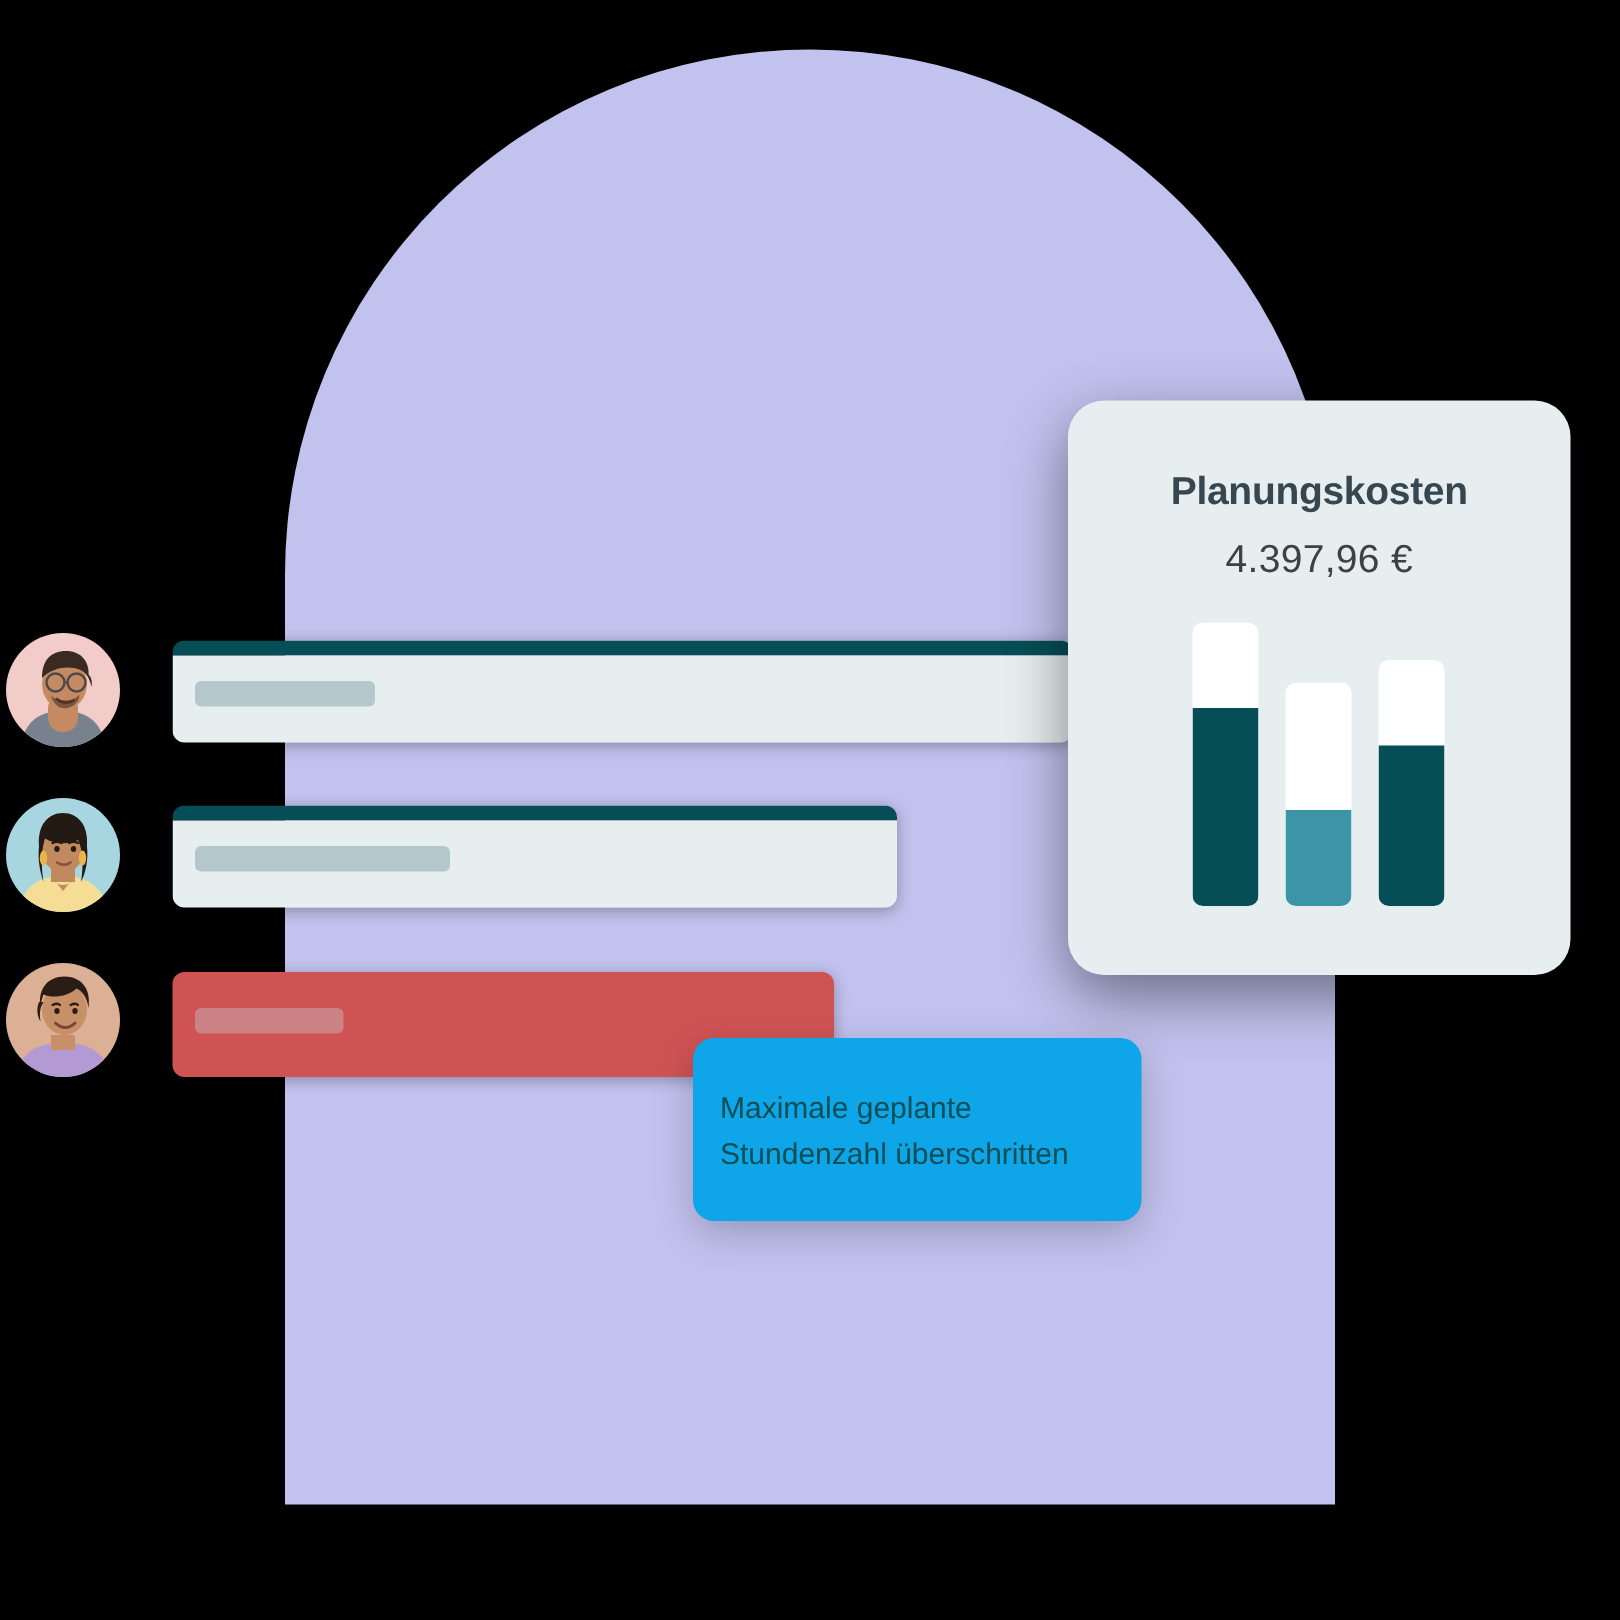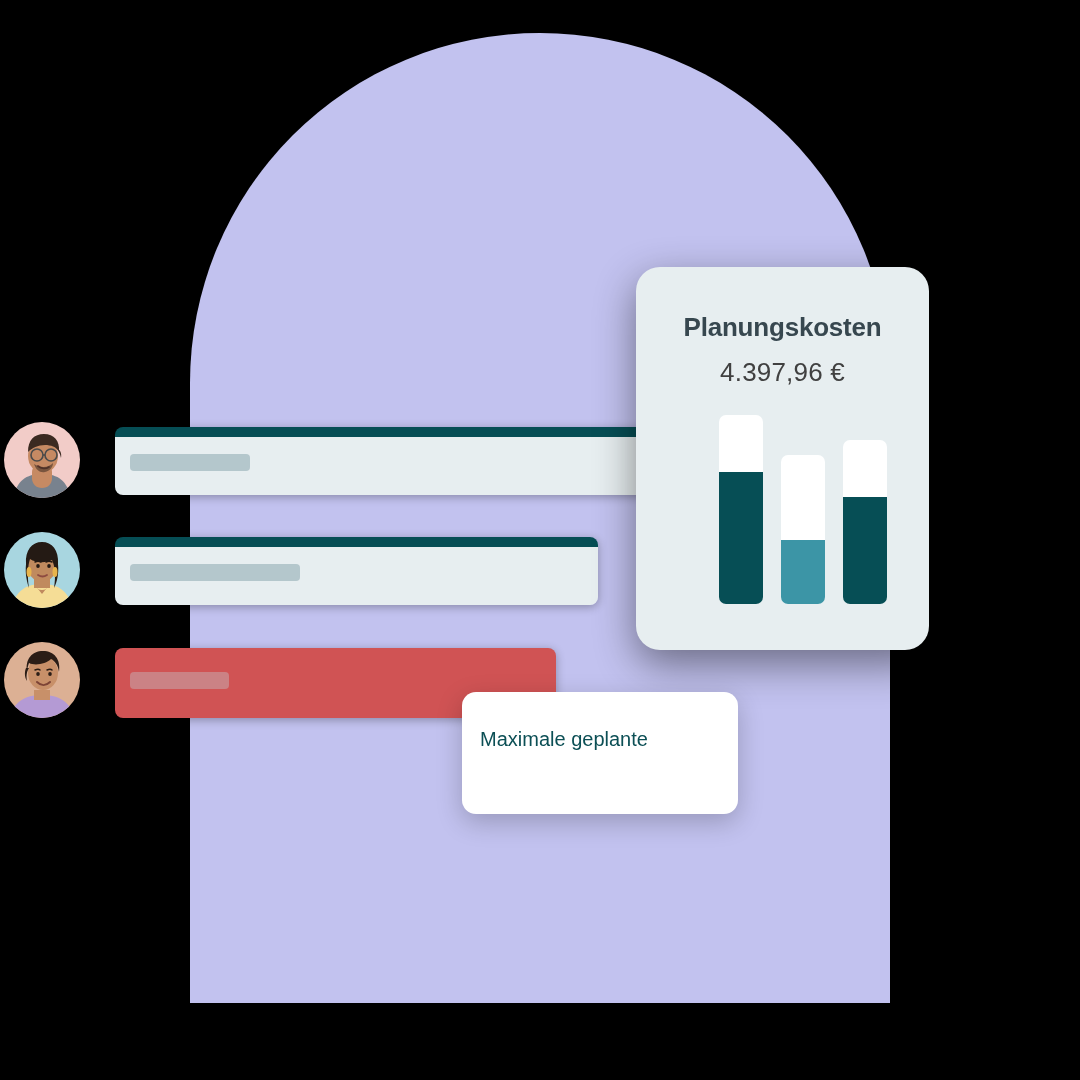--- a/index.html
+++ b/index.html
@@ -71,23 +71,23 @@
     background: #d05354;
     box-shadow: 0 2px 10px rgba(0,0,0,0.30);
   }
   .row-alert .row-pill {
     background: #cb8285;
   }
 
   
   .stats-card {
     position: absolute;
-    left: 636px;
+    left: 712px;
     top: 267px;
-    width: 293px;
+    width: 335px;
     height: 383px;
     background: #e7eef0;
     border-radius: 24px;
     box-shadow: 0 14px 40px rgba(0,0,0,0.45);
   }
   .stats-title {
     text-align: center;
     margin-top: 45px;
     font-size: 26px;
     font-weight: 700;
@@ -120,23 +120,23 @@
     left: 0;
     bottom: 0;
     width: 100%;
   }
 
   
   .tooltip {
     position: absolute;
     left: 462px;
     top: 692px;
-    width: 276px;
+    width: 299px;
     height: 122px;
-    background: #ffffff;
+    background: #0ea5e9;
     border-radius: 14px;
     box-shadow: 0 8px 26px rgba(0,0,0,0.22);
   }
   .tooltip-text {
     position: absolute;
     left: 18px;
     top: 32px;
     width: 246px;
     font-size: 20px;
     line-height: 31px;
@@ -233,16 +233,17 @@
 
       <div class="bar-track" style="left:207px; top:173px; width:44px; height:164px;">
         <div class="bar-fill" style="height:107px; background:#064e55;"></div>
       </div>
     </div>
   </div>
 
   <div class="tooltip">
     <div class="tooltip-text">
       <div>Maximale geplante</div>
+      <div>Stundenzahl überschritten</div>
     </div>
   </div>
 
 </div>
 
 </body></html>

